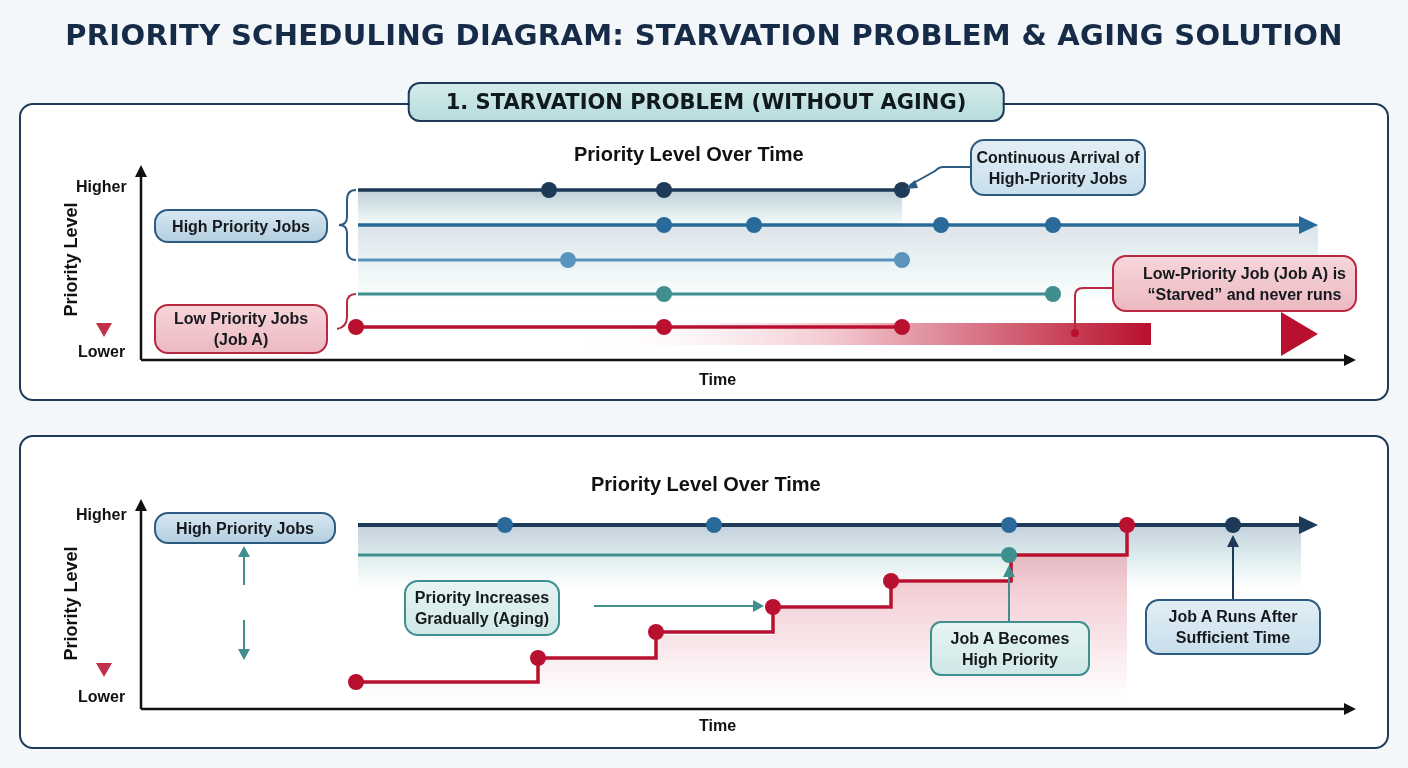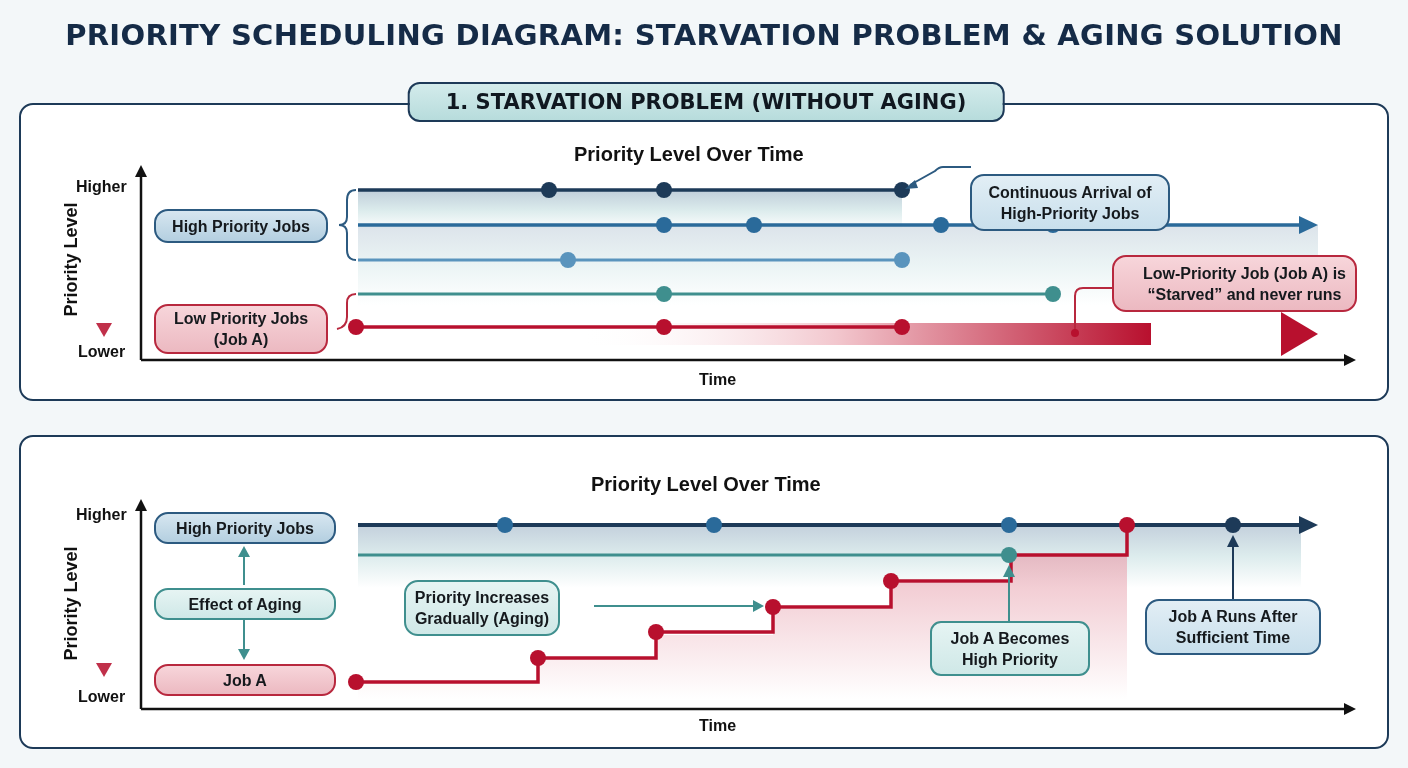--- a/index.html
+++ b/index.html
@@ -130,21 +130,21 @@
   <div class="vlabel" style="left:-10px; top:144px; width:120px; text-align:center;">Priority Level</div>
   <div class="axis-text" style="left:678px; top:266px;">Time</div>
 
   <div class="lbl blue" style="left:133px; top:104px; width:174px; height:34px;">
     <span>High Priority Jobs</span>
   </div>
   <div class="lbl red" style="left:133px; top:199px; width:174px; height:50px; flex-direction:column;">
     <span>Low Priority Jobs</span>
     <span>(Job A)</span>
   </div>
-  <div class="lbl lightblue" style="left:949px; top:34px; width:200px; height:57px; flex-direction:column;margin-top:35px;">
+  <div class="lbl lightblue" style="left:949px; top:34px; width:176px; height:57px; flex-direction:column;">
     <span>Continuous Arrival of</span>
     <span>High-Priority Jobs</span>
   </div>
   <div class="lbl red" style="left:1091px; top:150px; width:245px; height:57px; flex-direction:column;padding-left:20px;">
     <span>Low-Priority Job (Job A) is</span>
     <span>“Starved” and never runs</span>
   </div>
 </div>
 
 <div class="panel" style="top:435px; height:314px;">
@@ -214,26 +214,20 @@
 
   <div class="chart-title" style="left:570px; top:36px;">Priority Level Over Time</div>
   <div class="axis-text" style="left:55px; top:69px;">Higher</div>
   <div class="axis-text" style="left:57px; top:251px;">Lower</div>
   <div class="vlabel" style="left:-10px; top:156px; width:120px; text-align:center;">Priority Level</div>
   <div class="axis-text" style="left:678px; top:280px;">Time</div>
 
   <div class="lbl blue" style="left:133px; top:75px; width:182px; height:32px;">
     <span>High Priority Jobs</span>
   </div>
-  <div class="lbl teal" style="left:133px; top:151px; width:182px; height:32px;">
-    <span>Effect of Aging</span>
-  </div>
-  <div class="lbl red" style="left:133px; top:227px; width:182px; height:32px;">
-    <span>Job A</span>
-  </div>
   <div class="lbl teal" style="left:383px; top:143px; width:156px; height:56px; flex-direction:column;">
     <span>Priority Increases</span>
     <span>Gradually (Aging)</span>
   </div>
   <div class="lbl teal" style="left:909px; top:184px; width:160px; height:55px; flex-direction:column;border-radius:11px;">
     <span>Job A Becomes</span>
     <span>High Priority</span>
   </div>
   <div class="lbl lightblue" style="left:1124px; top:162px; width:176px; height:56px; flex-direction:column;">
     <span>Job A Runs After</span>

